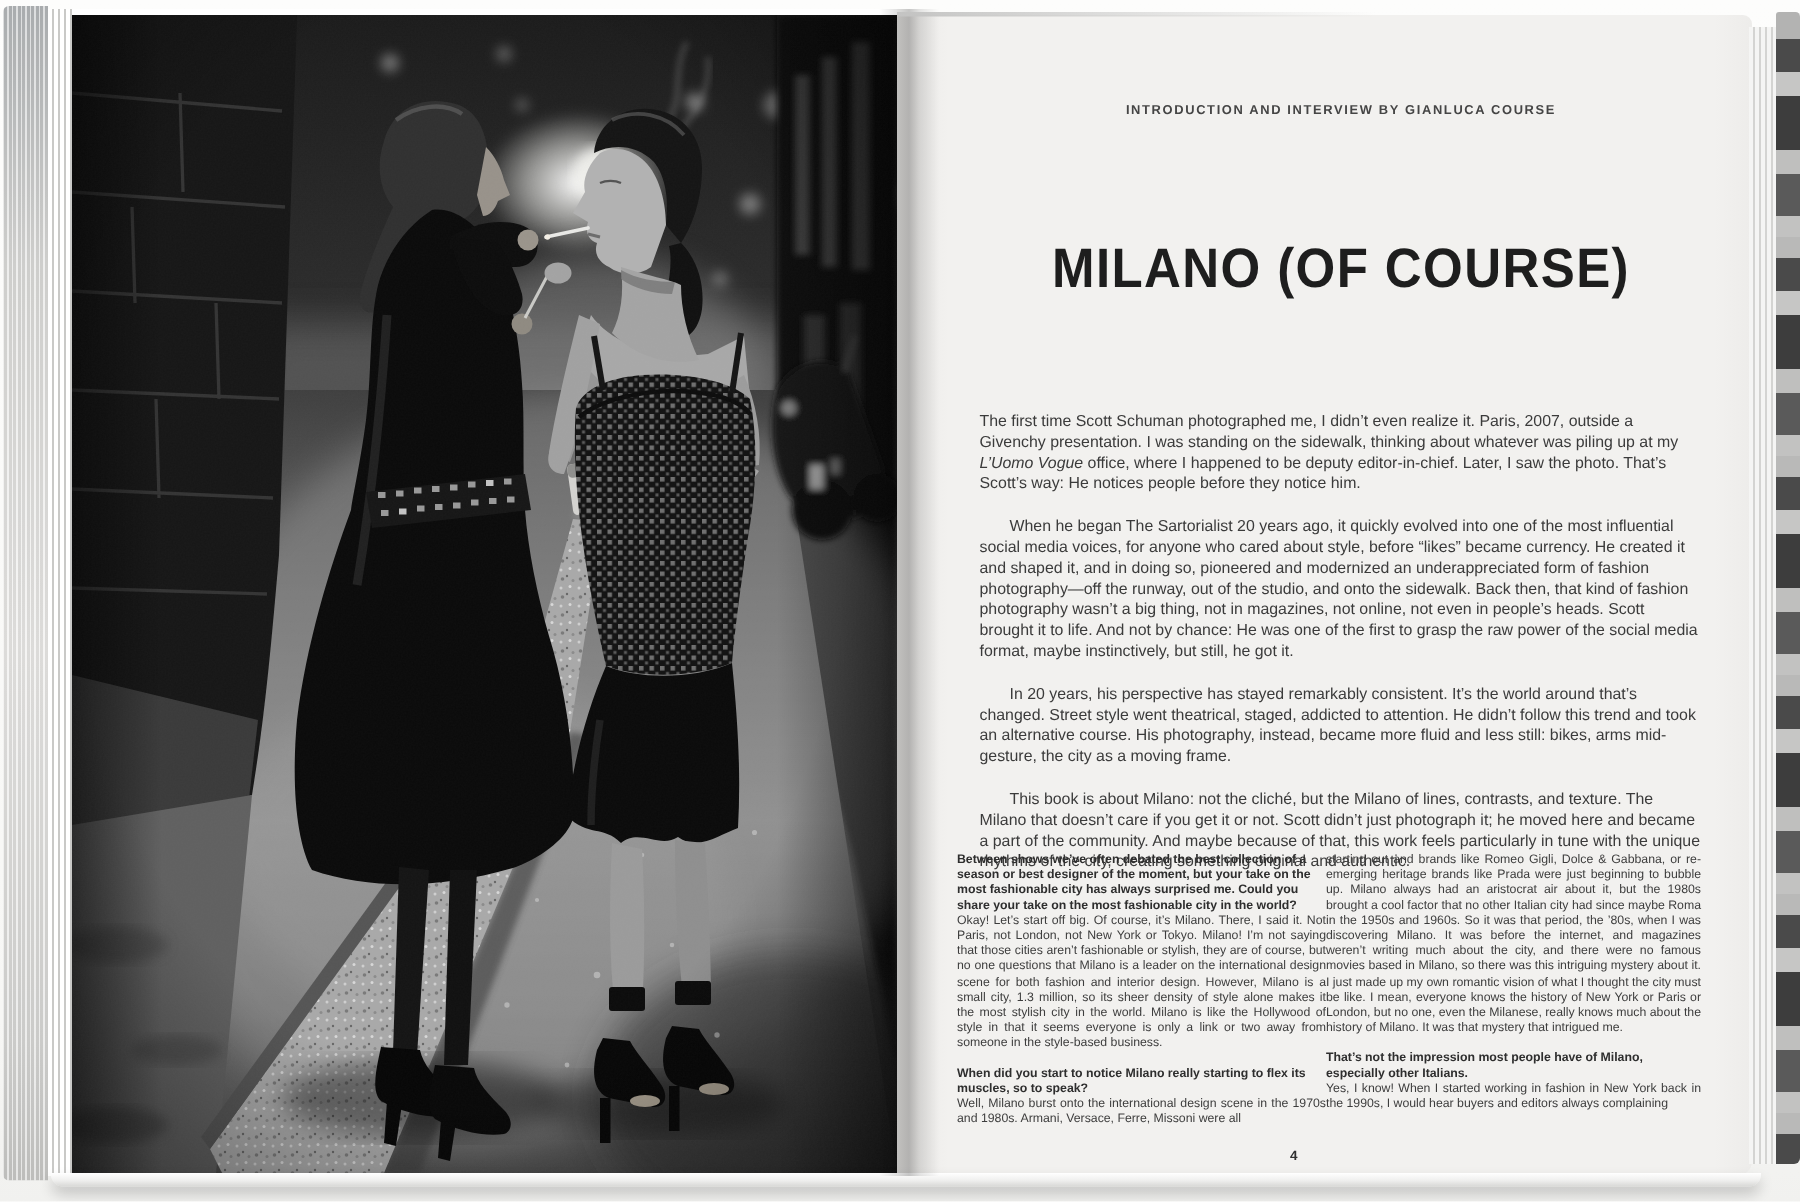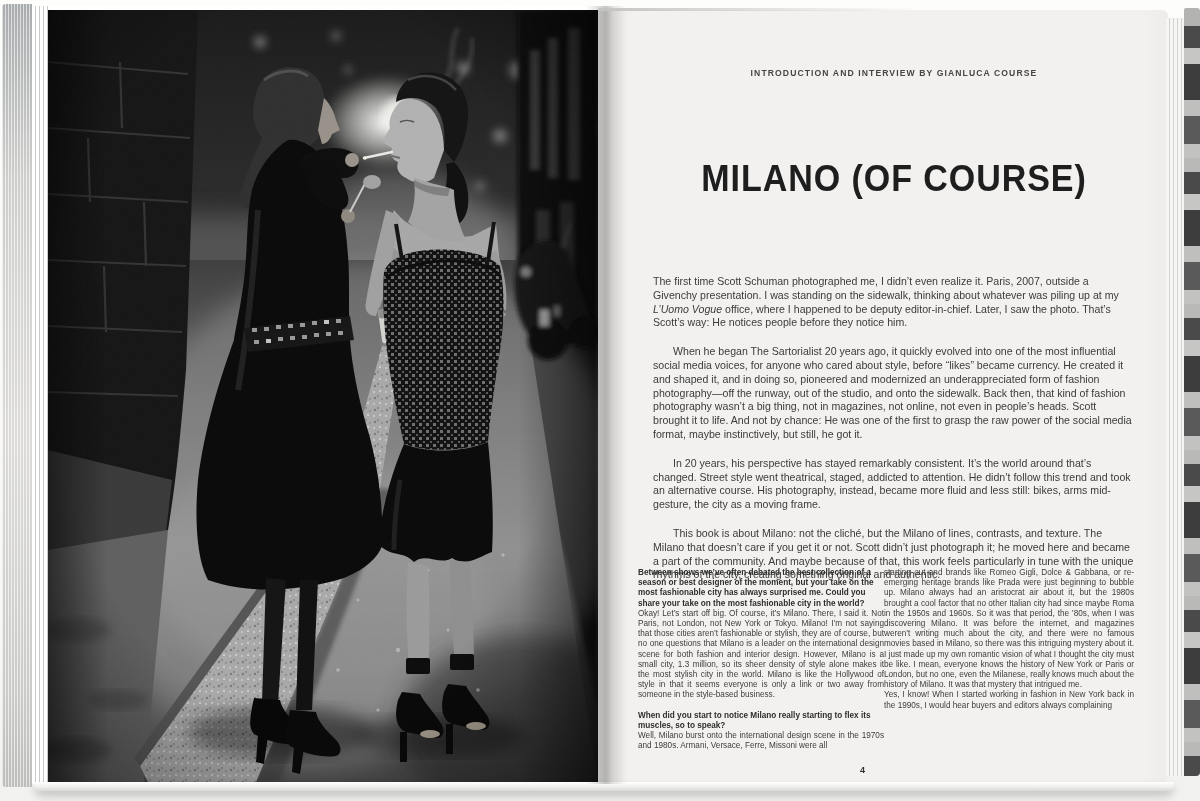--- a/index.html
+++ b/index.html
@@ -330,20 +330,21 @@
 
       <div class="cols">
         <div class="col">
           <p class="q">Between shows we’ve often debated the best collection of a season or best designer of the moment, but your take on the most fashionable city has always surprised me. Could you share your take on the most fashionable city in the world?</p>
           <p class="a">Okay! Let’s start off big. Of course, it’s Milano. There, I said it. Not Paris, not London, not New York or Tokyo. Milano! I’m not saying that those cities aren’t fashionable or stylish, they are of course, but no one questions that Milano is a leader on the international design scene for both fashion and interior design. However, Milano is a small city, 1.3 million, so its sheer density of style alone makes it the most stylish city in the world. Milano is like the Hollywood of style in that it seems everyone is only a link or two away from someone in the style-based business.</p>
           <p class="q">When did you start to notice Milano really starting to flex its muscles, so to speak?</p>
           <p class="a">Well, Milano burst onto the international design scene in the 1970s and 1980s. Armani, Versace, Ferre, Missoni were all</p>
         </div>
         <div class="col">
           <p class="a">starting out and brands like Romeo Gigli, Dolce &amp; Gabbana, or re-emerging heritage brands like Prada were just beginning to bubble up. Milano always had an aristocrat air about it, but the 1980s brought a cool factor that no other Italian city had since maybe Roma in the 1950s and 1960s. So it was that period, the ’80s, when I was discovering Milano. It was before the internet, and magazines weren’t writing much about the city, and there were no famous movies based in Milano, so there was this intriguing mystery about it. I just made up my own romantic vision of what I thought the city must be like. I mean, everyone knows the history of New York or Paris or London, but no one, even the Milanese, really knows much about the history of Milano. It was that mystery that intrigued me.</p>
+          <p class="q">That’s not the impression most people have of Milano, especially other Italians.</p>
           <p class="a">Yes, I know! When I started working in fashion in New York back in the 1990s, I would hear buyers and editors always complaining</p>
         </div>
       </div>
 
       <div class="pagenum">4</div>
     </div>
   </div>
 
   <div class="spine"></div>
   <div class="top-sliver"></div>

